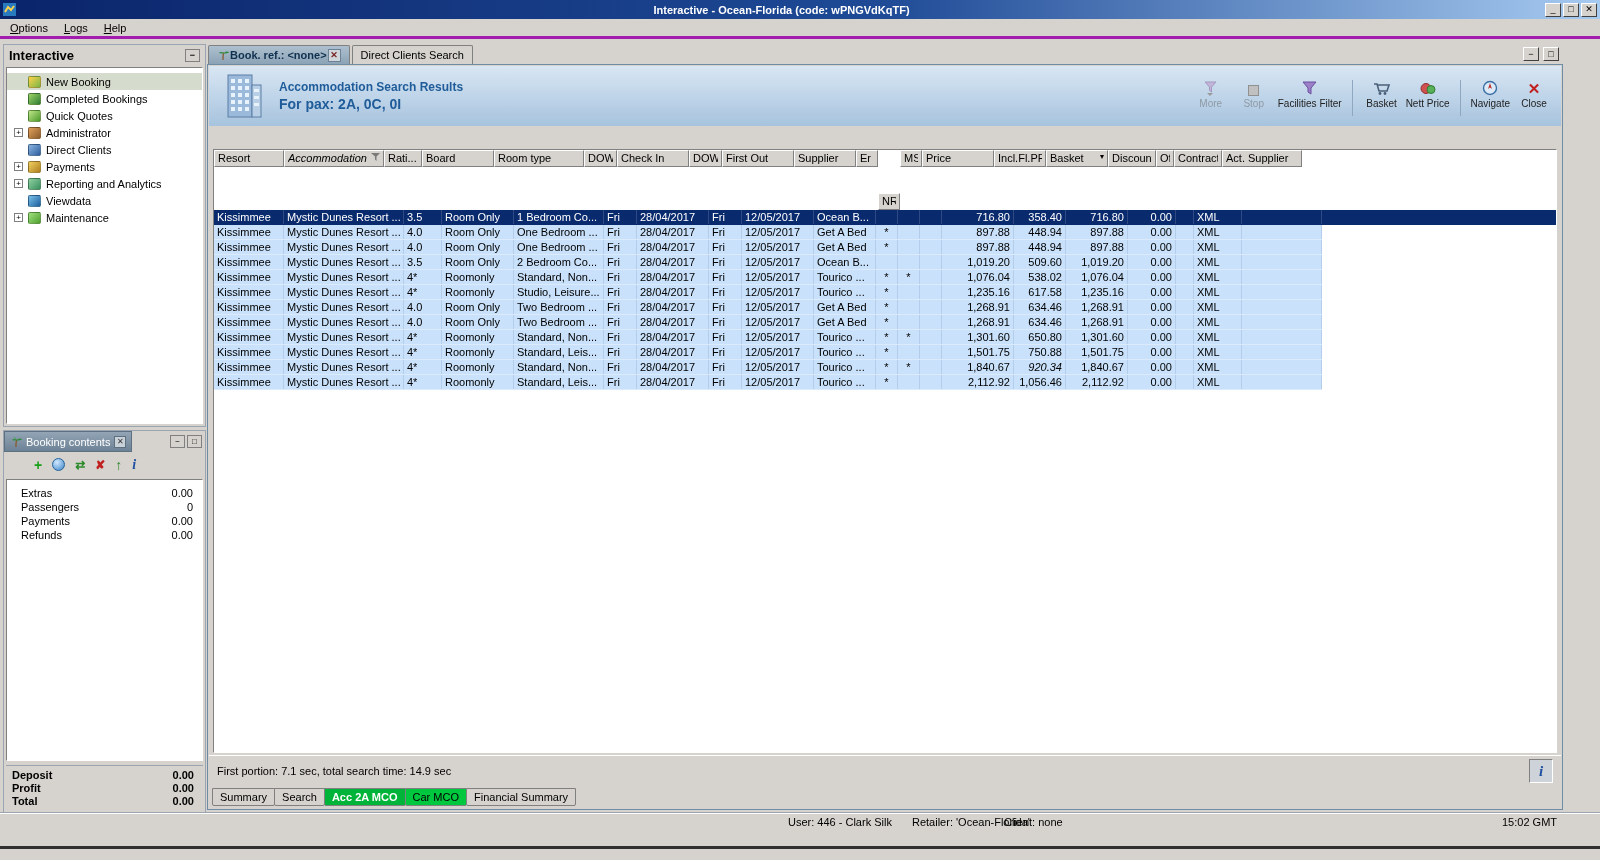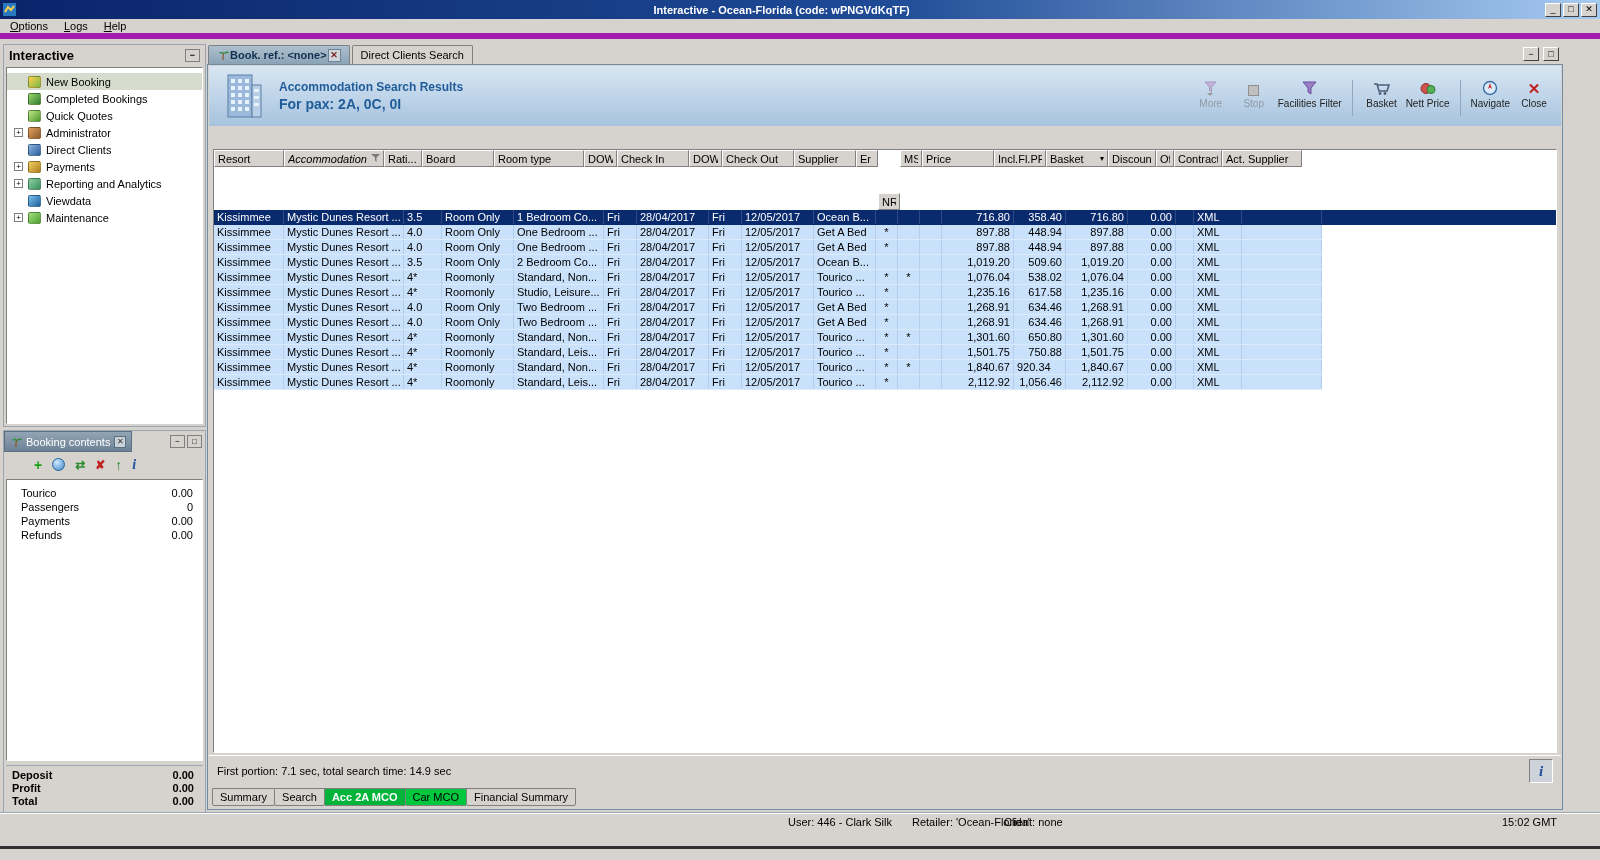--- a/index.html
+++ b/index.html
@@ -3,21 +3,21 @@
 <meta charset="utf-8">
 <style>
   *{box-sizing:border-box;}
   html,body{margin:0;padding:0;}
   body{width:1600px;height:860px;background:#d6d3ce;font-family:"Liberation Sans",sans-serif;font-size:11px;color:#000;position:relative;overflow:hidden;}
 
   
   .titlebar{position:absolute;left:0;top:0;width:1600px;height:19px;background:linear-gradient(90deg,#0a246a 0%,#1e4a96 55%,#a6caf0 100%);display:flex;align-items:center;padding:0 3px;color:#fff;text-align:center;}
   .title-text{font-weight:bold;font-size:11px;margin-left:4px;flex:1;white-space:nowrap;}
   .win-btn{width:16px;height:14px;background:#d6d3ce;border:1px solid;border-color:#fff #404040 #404040 #fff;display:flex;align-items:center;justify-content:center;font-size:9px;color:#000;margin-left:2px;line-height:1;}
-  .menubar{position:absolute;left:0;top:19px;width:1600px;height:20px;background:#d6d3ce;border-bottom:6px solid #a21caf;display:flex;align-items:center;padding-left:2px;}
+  .menubar{position:absolute;left:0;top:19px;width:1600px;height:20px;background:#d6d3ce;border-bottom:3px solid #a21caf;display:flex;align-items:center;padding-left:2px;}
   .menu-item{padding:2px 8px;}
   .menu-item::first-letter{text-decoration:underline;}
 
   
   .left-panel{position:absolute;left:3px;top:44px;width:203px;height:383px;background:#d6d3ce;border:1px solid #9aa5b1;}
   .panel-title{height:20px;display:flex;align-items:center;padding:0 5px;font-weight:bold;font-size:13px;}
   .collapse-btn{margin-left:auto;width:15px;height:13px;border:1px solid #808080;background:#d6d3ce;font-size:9px;display:flex;align-items:center;justify-content:center;line-height:1;}
   .tree{position:absolute;left:2px;top:22px;right:2px;bottom:2px;background:#fff;border:1px solid;border-color:#808080 #fff #fff #808080;overflow:hidden;padding-top:5px;}
   .tree-item{height:17px;display:flex;align-items:center;padding-left:7px;gap:5px;white-space:nowrap;}
   .tree-item.selected{background:#d6dccd;}
@@ -67,21 +67,21 @@
   .tb-btn .tb-ic{height:17px;display:flex;align-items:flex-end;}
   .tb-btn.disabled{color:#8e9aa6;}
   .tb-sep{width:1px;height:36px;background:#8fa8c0;margin:4px 5px 0;}
   .close-x{color:#c02020;font-weight:bold;font-size:15px;line-height:1;}
   .stop-sq{width:11px;height:11px;background:#c0c0c0;border:1px solid #909090;display:inline-block;}
 
   .results-bar{position:absolute;left:1px;top:63px;right:1px;height:17px;background:#d6d3ce;border-top:1px solid #fff;border-bottom:1px solid #9aa5b1;display:flex;align-items:center;padding-left:5px;font-weight:bold;}
 
   .table-wrap{position:absolute;left:5px;top:84px;right:5px;bottom:56px;background:#fff;border:1px solid;border-color:#808080 #fff #fff #808080;overflow:hidden;}
   .thead{display:flex;width:max-content;}
-  .th{height:17px;background:#d6d3ce;border-top:1px solid #fff;border-left:1px solid #fff;border-right:1px solid #808080;border-bottom:1px solid #808080;padding:1px 3px;display:flex;align-items:center;gap:2px;overflow:hidden;white-space:nowrap;flex:none;}
+  .th{height:17px;background:#d6d3ce;border-top:1px solid #fff;border-left:1px solid #fff;border-right:1px solid #808080;border-bottom:1px solid #808080;padding:1px 3px;display:flex;gap:2px;overflow:hidden;white-space:nowrap;flex:none;}
   .th .grow{flex:1;overflow:hidden;}
   .tr{display:flex;width:max-content;height:15px;background:#c9e1fa;border-bottom:1px solid #dcebfc;}
   .tr.sel{width:100%;background:#0a2a6e;color:#fff;border-bottom-color:#0a2a6e;}
   .td{padding:0 3px;line-height:14px;border-right:1px solid rgba(130,160,200,.30);overflow:hidden;white-space:nowrap;flex:none;}
   .tr.sel .td{border-right-color:rgba(255,255,255,.15);}
 
   .mdi-status{position:absolute;left:1px;right:1px;bottom:23px;height:31px;border-top:1px solid #fff;display:flex;align-items:center;padding:0 8px;}
   .info-btn{margin-left:auto;width:24px;height:24px;background:#cdd3d9;border:1px solid;border-color:#808080 #fff #fff #808080;color:#1f4f9f;font-family:"Liberation Serif",serif;font-style:italic;font-weight:bold;font-size:15px;display:flex;align-items:center;justify-content:center;}
   .bottom-tabs{position:absolute;left:4px;bottom:3px;height:18px;display:flex;}
   .btab{padding:1px 7px;border:1px solid #808080;background:#d6d3ce;height:18px;display:flex;align-items:center;margin-right:-1px;border-radius:0 0 2px 2px;}
@@ -194,21 +194,21 @@
   <div class="bc-toolbar">
     <span class="bc-ic" style="color:#18a018;">+</span>
     <span class="globe-dot"></span>
     <span class="bc-ic" style="color:#2a8a2a;font-size:12px;">⇄</span>
     <span class="bc-ic" style="color:#c02020;font-size:12px;">✘</span>
     <span class="bc-ic" style="color:#2a8a2a;">↑</span>
     <span class="bc-ic" style="color:#1f4f9f;font-family:'Liberation Serif',serif;font-style:italic;">i</span>
   </div>
   <div class="bc-list">
       <div class="bc-row">
-        <span>Tourico</span>
+        <span>Extras</span>
         <span>0.00</span>
       </div>
       <div class="bc-row">
         <span>Passengers</span>
         <span>0</span>
       </div>
       <div class="bc-row">
         <span>Payments</span>
         <span>0.00</span>
       </div>
@@ -374,21 +374,21 @@
         <div class="th" style="width: 33px;">
           <span class="grow">DOW</span>
         </div>
         <div class="th" style="width: 72px;">
           <span class="grow">Check In</span>
         </div>
         <div class="th" style="width: 33px;">
           <span class="grow">DOW</span>
         </div>
         <div class="th" style="width: 72px;">
-          <span class="grow">Check Out</span>
+          <span class="grow">First Out</span>
         </div>
         <div class="th" style="width: 62px;">
           <span class="grow">Supplier</span>
         </div>
         <div class="th" style="width: 22px;">
           <span class="grow">Er</span>
         </div>
         <div class="th" style="width: 22px; margin-top: 43px;">
           <span class="grow">NR</span>
         </div>
@@ -647,21 +647,21 @@
           <div class="td" style="width: 90px;">Standard, Non...</div>
           <div class="td" style="width: 33px;">Fri</div>
           <div class="td" style="width: 72px;">28/04/2017</div>
           <div class="td" style="width: 33px;">Fri</div>
           <div class="td" style="width: 72px;">12/05/2017</div>
           <div class="td" style="width: 62px;">Tourico ...</div>
           <div class="td" style="width: 22px; text-align: center;">*</div>
           <div class="td" style="width: 22px; text-align: center;">*</div>
           <div class="td" style="width: 22px; text-align: center;"></div>
           <div class="td" style="width: 72px; text-align: right;">1,840.67</div>
-          <div class="td" style="width: 52px; ">920.34</div>
+          <div class="td" style="width: 52px; text-align: right; font-style: italic;">920.34</div>
           <div class="td" style="width: 62px; text-align: right;">1,840.67</div>
           <div class="td" style="width: 48px; text-align: right;">0.00</div>
           <div class="td" style="width: 18px;"></div>
           <div class="td" style="width: 48px;">XML</div>
           <div class="td" style="width: 80px;"></div>
         </div>
         <div class="tr">
           <div class="td" style="width: 70px;">Kissimmee</div>
           <div class="td" style="width: 120px;">Mystic Dunes Resort ...</div>
           <div class="td" style="width: 38px;">4*</div>

